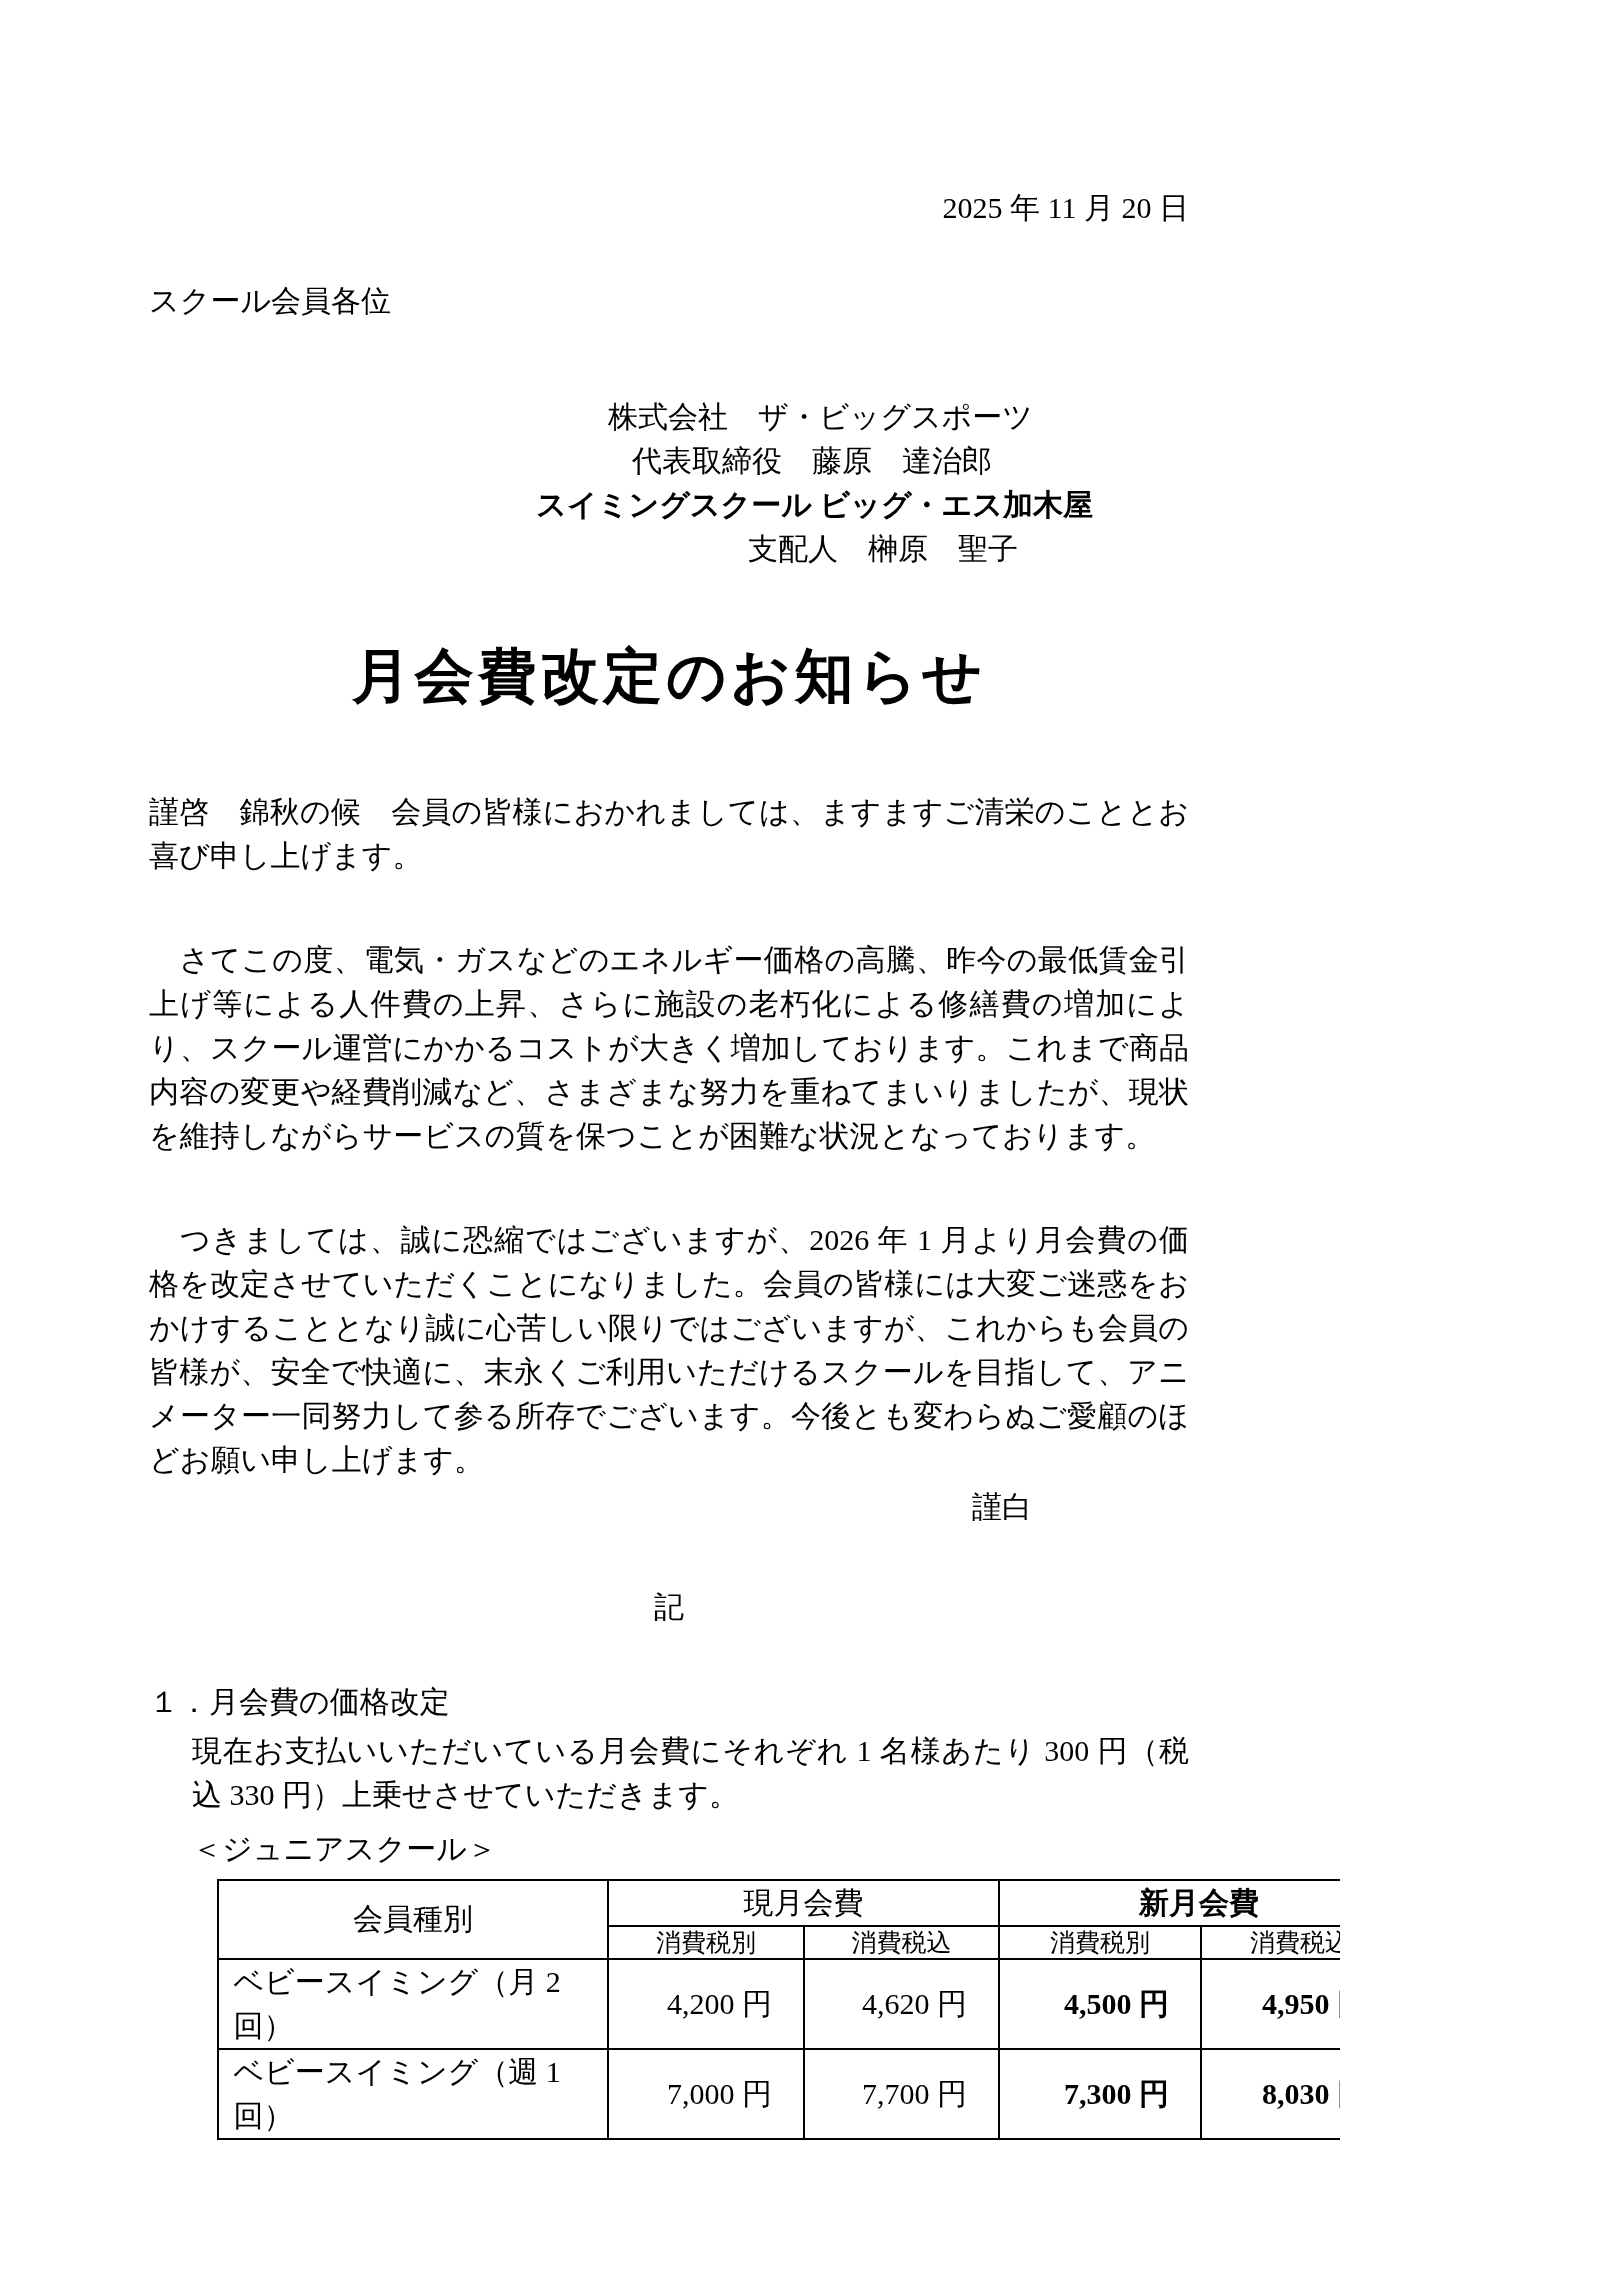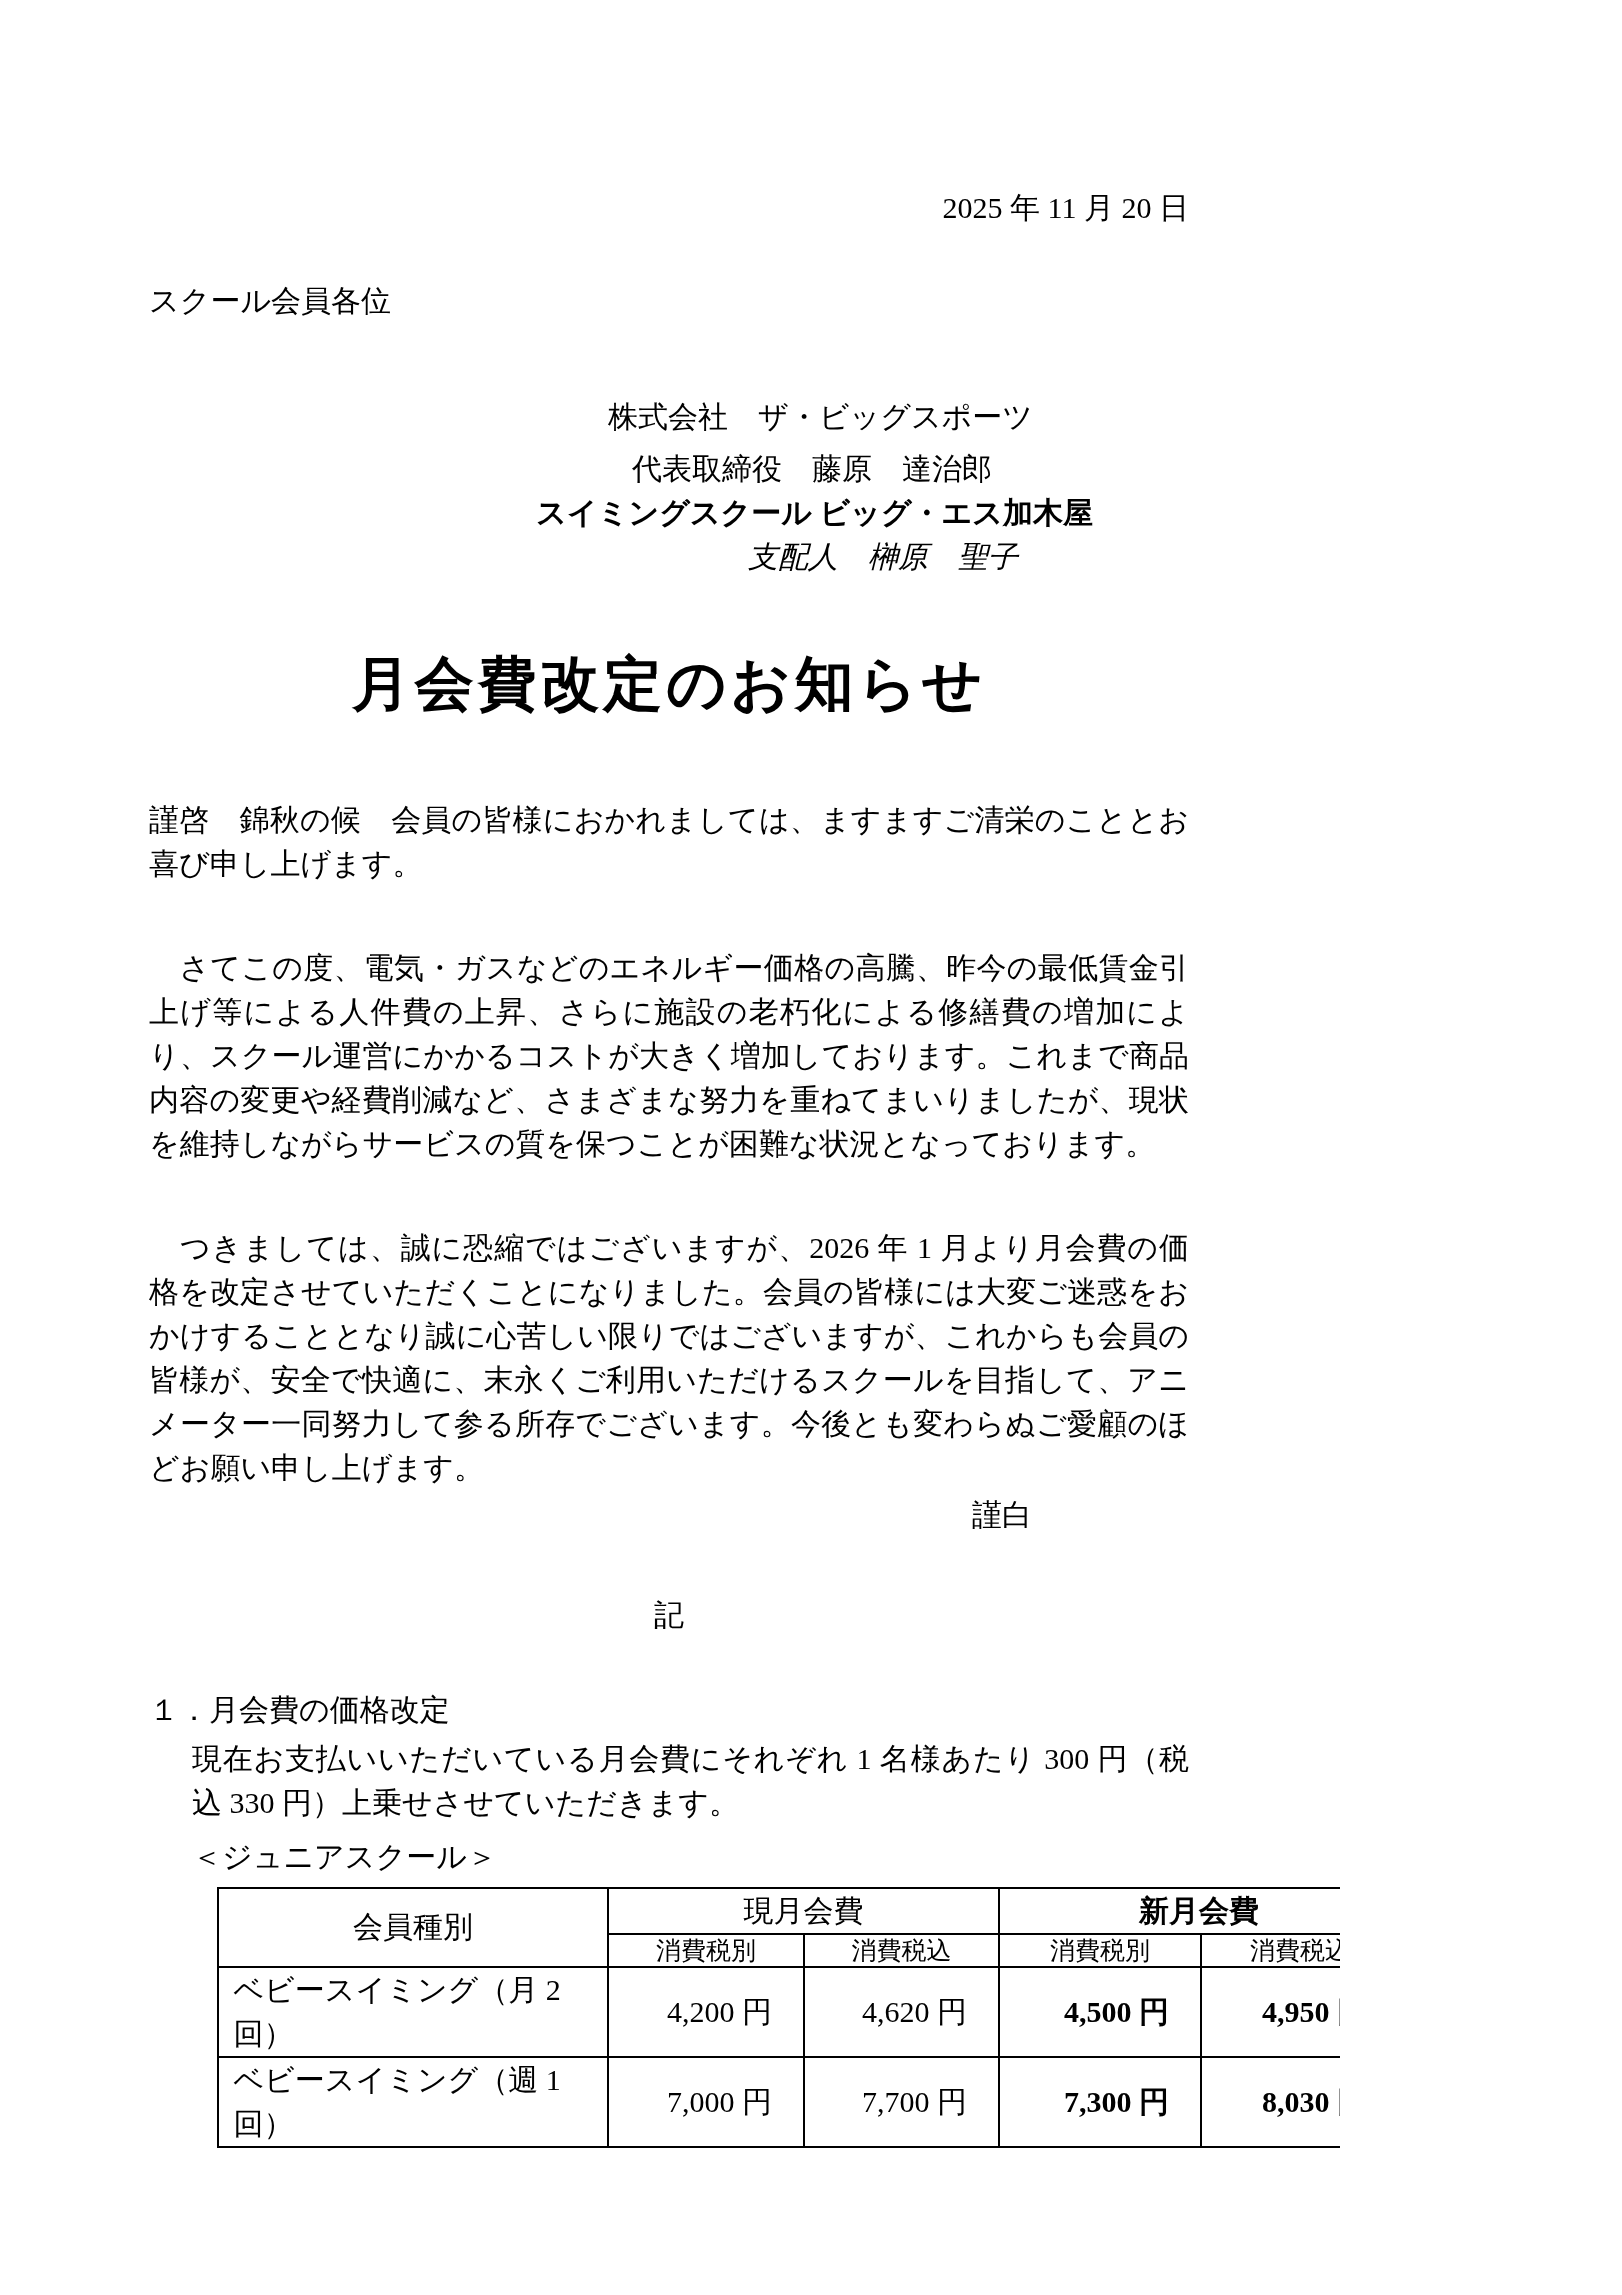--- a/index.html
+++ b/index.html
@@ -20,23 +20,23 @@
     height: 2295px;
     background: #ffffff;
     padding: 186px 151px 0 149px;
     overflow: hidden;
   }
   .date { text-align: right; }
   .recipient { margin-top: 49px; }
 
   .sender { margin-top: 72px; text-align: right; }
   .sender .l1 { padding-right: 156px; }
-  .sender .l2 { padding-right: 197px; margin-top: 8px; }
+  .sender .l2 { padding-right: 197px; }
   .sender .l3 { padding-right: 96px; font-weight: bold; }
-  .sender .l4 { padding-right: 171px; font-style: italic; }
+  .sender .l4 { padding-right: 171px; }
 
   .title {
     margin-top: 75px;
     text-align: center;
     font-size: 59px;
     line-height: 60px;
     font-weight: bold;
     letter-spacing: 3.9px;
   }
 

